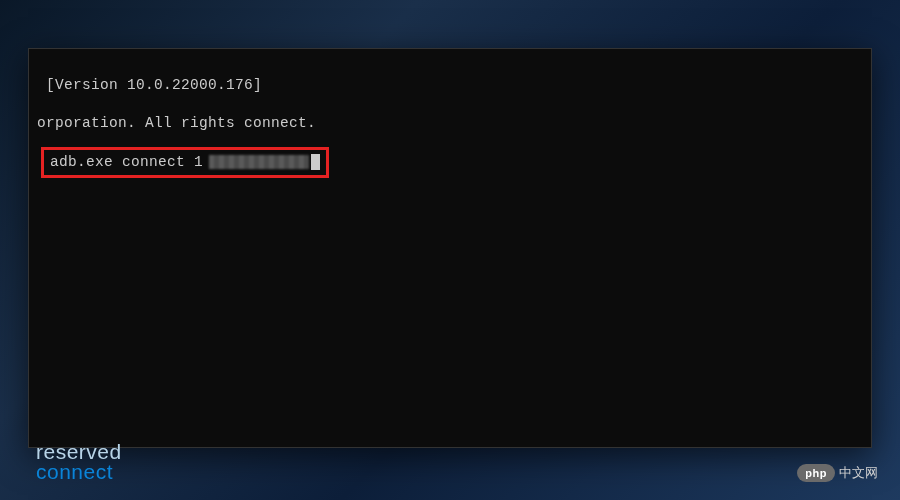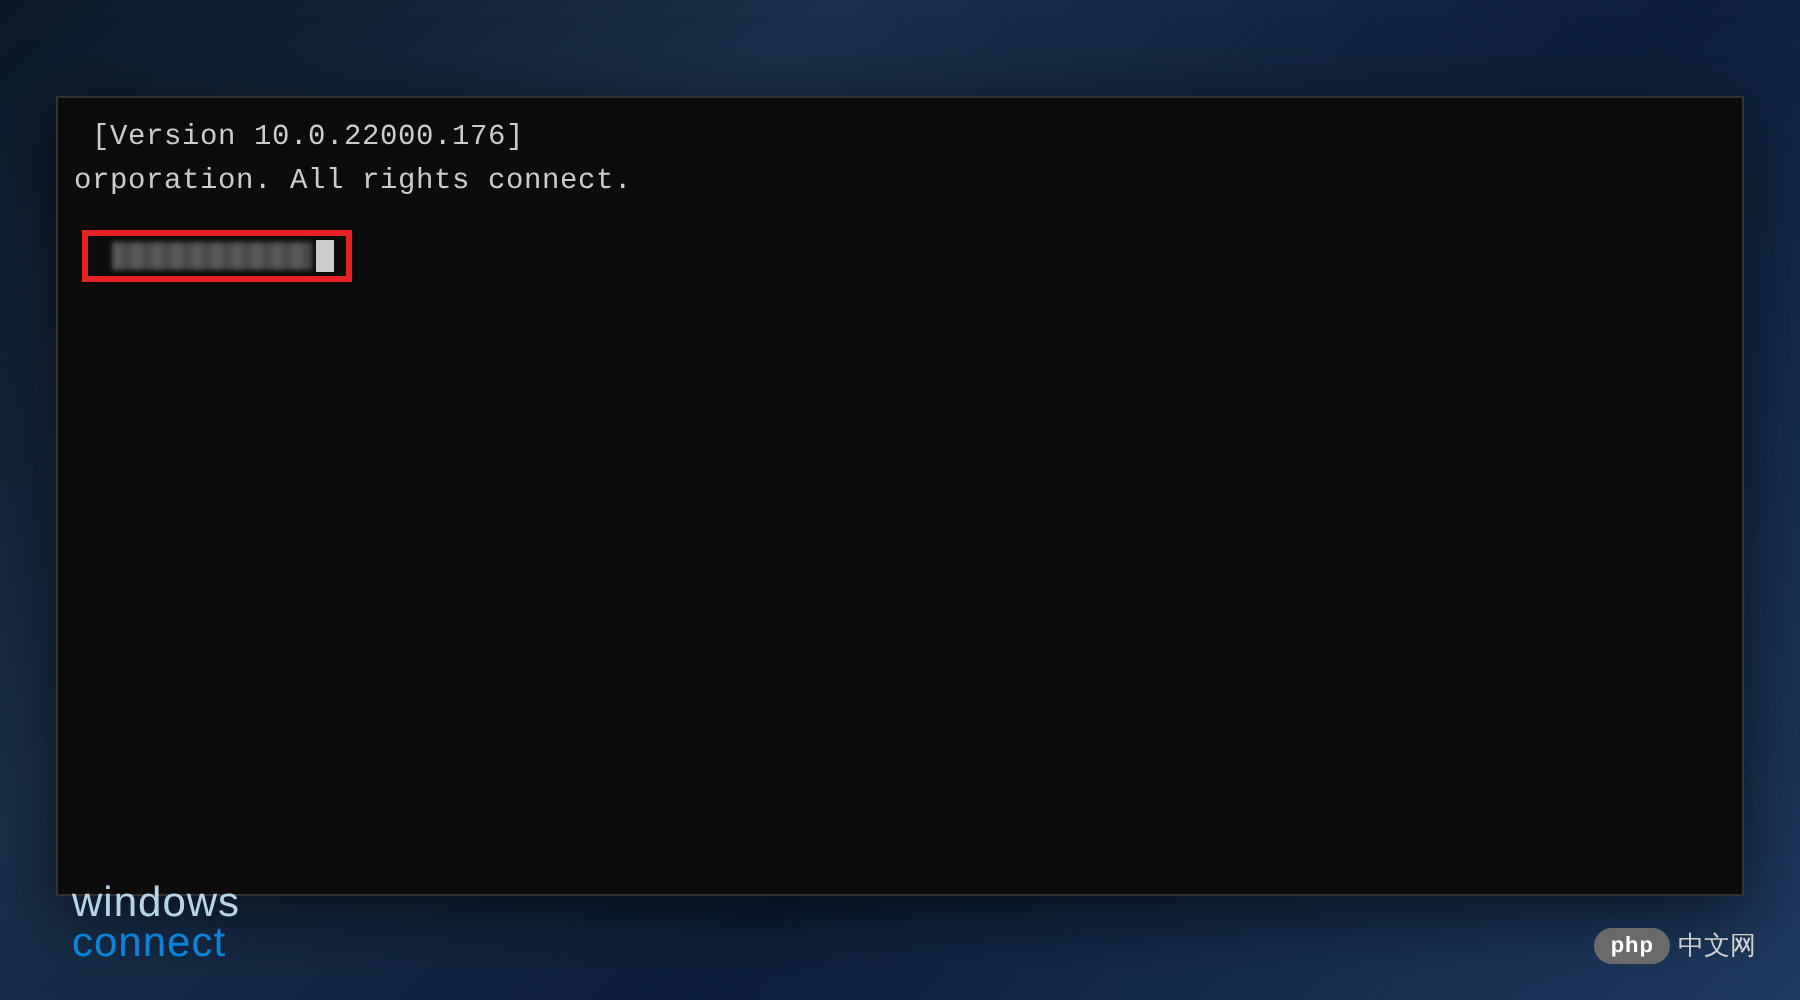--- a/index.html
+++ b/index.html
@@ -23,21 +23,21 @@
       background: #0c0c0c;
       border: 1px solid #333;
       box-shadow: 0 8px 32px rgba(0,0,0,0.6);
       padding: 10px 8px;
       color: #cccccc;
       font-size: 14.5px;
       line-height: 1.5;
       letter-spacing: 0.3px;
       overflow: hidden;
     }
-    .terminal-line { white-space: pre; }
+    .terminal-line { white-space: pre; margin-top: 16px; }
     .prompt-row { display: flex; align-items: center; margin-top: 12px; }
     .prompt-path { color: #cccccc; }
     .highlight-box {
       border: 3px solid #e52222;
       padding: 2px 6px 2px 6px;
       margin-left: 4px;
       display: inline-flex;
       align-items: center;
     }
     .cmd { color: #cccccc; }
@@ -97,28 +97,29 @@
 <body>
 
 <div class="desktop">
 
   <div class="terminal-window">
     <div class="terminal-line"> [Version 10.0.22000.176]</div>
     <div class="terminal-line">orporation. All rights connect.</div>
 
     <div class="prompt-row">
       <span class="highlight-box">
+        <span class="cmd">adb.exe connect 1</span>
         <span class="redacted"></span>
         <span class="cursor"></span>
       </span>
     </div>
   </div>
 
   <div class="watermark-left">
-    <div class="l1">windows</div>
+    <div class="l1">reserved</div>
     <div class="l2">connect</div>
   </div>
 
   <div class="watermark-right">
     <span class="php-badge">php</span>
     <span class="php-text">中文网</span>
   </div>
 
 </div>
 

